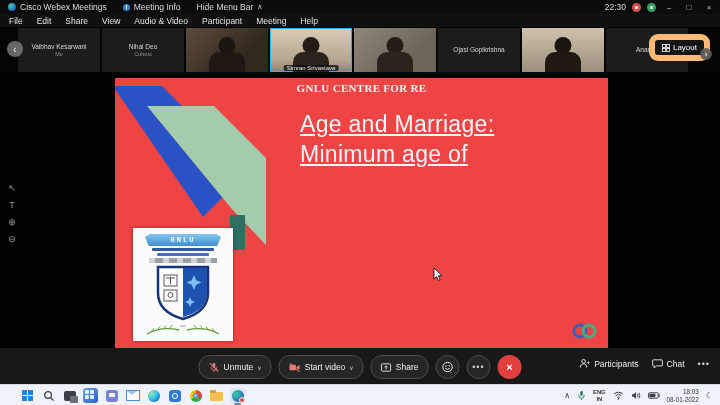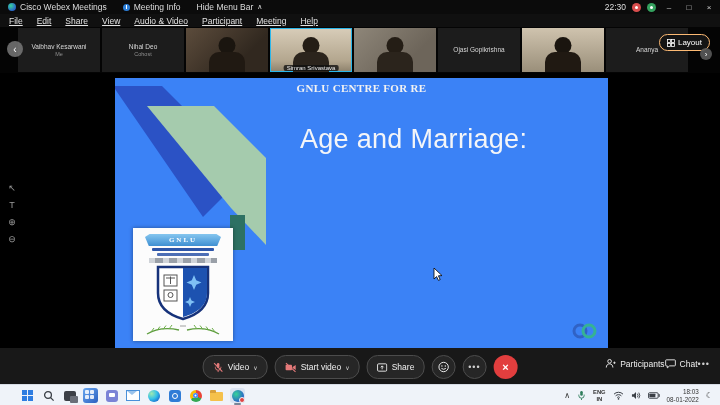--- a/index.html
+++ b/index.html
@@ -17,21 +17,21 @@
   .tb-right{margin-left:auto;display:flex;align-items:center;gap:6px;margin-right:4px;}
   .ind{width:9px;height:9px;border-radius:50%;position:relative;}
   .ind.red{background:#d84d4d;}
   .ind.green{background:#34a15e;}
   .ind::after{content:"";position:absolute;left:3px;top:3px;width:3px;height:3px;border-radius:50%;background:#fff;}
   .winbtn{width:14px;text-align:center;color:#ccc;font-size:8px;cursor:default;}
 
   
   .menubar{position:absolute;left:0;top:14px;width:720px;height:13px;background:#101010;
     display:flex;align-items:center;color:#e2e2e2;font-size:8.5px;padding-left:2px;}
-  .menubar span{padding:0 7px;text-decoration:underline;}
+  .menubar span{padding:0 7px;}
 
   
   .strip{position:absolute;left:0;top:27px;width:720px;height:46px;background:#040404;}
   .nav-circle{position:absolute;width:16px;height:16px;border-radius:50%;background:rgba(120,120,120,.85);
     color:#fff;display:flex;align-items:center;justify-content:center;font-size:10px;z-index:6;}
   .prev{left:7px;top:14px;}
   .next{width:12px;height:12px;font-size:8px;right:8px;top:21px;background:rgba(90,90,90,.9);}
   .tiles{position:absolute;left:18px;top:1px;display:flex;gap:2px;}
   .tile{width:82px;height:44px;background:#1c1c1c;position:relative;overflow:hidden;flex:none;}
   .tile--dark{display:flex;flex-direction:column;align-items:center;justify-content:center;gap:1px;}
@@ -43,61 +43,61 @@
   .v4{background:linear-gradient(180deg,#cfc3ae,#9a8f7a);}
   .person-head{position:absolute;left:50%;top:9px;transform:translateX(-50%);
     width:17px;height:17px;border-radius:50%;background:#241d15;}
   .person-body{position:absolute;left:50%;top:24px;transform:translateX(-50%);
     width:36px;height:22px;border-radius:10px 10px 0 0;background:#2b241c;}
   .dim .person-head{background:#1a150f;} .dim .person-body{background:#201912;}
   .tile.active{outline:1.5px solid #2bb6ea;outline-offset:-1.5px;}
   .badge{position:absolute;bottom:1px;left:50%;transform:translateX(-50%);
     background:rgba(15,15,15,.78);color:#eee;font-size:6px;padding:0 3px;border-radius:2px;white-space:nowrap;z-index:2;}
   .layout-btn{position:absolute;right:10px;top:7px;height:15px;z-index:6;display:flex;align-items:center;gap:3px;
-    background:#141414;border:1px solid #fdba74;border-radius:9px;color:#fff;font-size:8px;padding:0 7px;}
+    background:#141414;border:6px solid #fdba74;border-radius:9px;color:#fff;font-size:8px;padding:0 7px;}
 
   
   .stage{position:absolute;left:0;top:73px;width:720px;height:275px;background:#000;}
   .tools{position:absolute;left:6px;top:110px;display:flex;flex-direction:column;gap:7px;z-index:4;}
   .tools span{color:#9a9a9a;font-size:9px;width:12px;text-align:center;}
-  .slide{position:absolute;left:115px;top:5px;width:493px;height:284px;background:#3b82f6;overflow:hidden;}
+  .slide{position:absolute;left:115px;top:5px;width:493px;height:284px;background:#ef4444;overflow:hidden;}
   .slide-header{position:absolute;left:0;top:4px;width:100%;display:flex;justify-content:center;
     align-items:center;gap:4px;z-index:3;}
   .slide-header .seg{font-family:"Liberation Serif",serif;font-weight:bold;font-size:11px;
     color:#f2f2f2;letter-spacing:.3px;white-space:nowrap;}
   .toast{background:#161616;border-radius:9px;color:#c9c9c9;font-size:7.5px;padding:4px 9px;white-space:nowrap;}
   .deco{position:absolute;left:0;top:0;z-index:1;}
-  .slide-title{position:absolute;left:185px;top:46px;z-index:2;color:#f4f5f8;font-size:27px;
-    line-height:30px;letter-spacing:.3px;}
+  .slide-title{position:absolute;left:185px;top:31px;z-index:2;color:#f4f5f8;font-size:23px;
+    line-height:30px;letter-spacing:.3px;text-decoration:underline;}
   .logo-card{position:absolute;left:18px;top:150px;width:100px;height:113px;background:#fcfcfc;z-index:2;
     display:flex;flex-direction:column;align-items:center;box-shadow:0 0 4px rgba(0,0,0,.4);}
   .ribbon{margin-top:6px;width:76px;height:12px;background:linear-gradient(#85c6ef,#3e8fd2);
     clip-path:polygon(0 25%,6% 0,94% 0,100% 25%,95% 100%,5% 100%);
     display:flex;align-items:center;justify-content:center;}
-  .ribbon span{color:#fff;font-family:Liberation Serif, serif;font-weight:bold;font-size:7px;letter-spacing:2px;}
+  .ribbon span{color:#fff;font-family:Liberation Mono, monospace;font-weight:bold;font-size:7px;letter-spacing:2px;}
   .microline{height:3px;background:#2d55a8;margin-top:2px;border-radius:1px;}
   .ml1{width:62px;} .ml2{width:52px;opacity:.85;}
   .grayband{width:68px;height:5px;background:#9aa0a8;margin-top:2px;
     background-image:linear-gradient(90deg,#cfd3d8 0 6px,transparent 6px 10px);background-size:14px 5px;}
   .laurel{margin-top:1px;}
   .wm{position:absolute;left:457px;top:244px;z-index:2;opacity:.9;}
   .cursor{position:absolute;left:433px;top:195px;z-index:9;}
 
   
   .controlbar{position:absolute;left:0;top:348px;width:720px;height:36px;background:#181818;}
   .center-controls{position:absolute;left:50%;top:7px;transform:translateX(-50%);
     display:flex;align-items:center;gap:7px;}
   .pill{height:22px;border-radius:11px;background:#262626;border:1px solid #4c4c4c;color:#f0f0f0;
     font-size:8.5px;display:flex;align-items:center;gap:4px;padding:0 9px;white-space:nowrap;}
   .chev{font-size:6px;color:#cfcfcf;}
   .circle-btn{width:22px;height:22px;border-radius:50%;background:#262626;border:1px solid #4c4c4c;
     color:#eee;display:flex;align-items:center;justify-content:center;font-size:9px;}
   .leave-btn{width:24px;height:24px;border-radius:50%;background:#e23e3e;border:none;color:#fff;
     font-size:11px;font-weight:bold;display:flex;align-items:center;justify-content:center;}
-  .right-controls{position:absolute;right:10px;top:10px;display:flex;align-items:center;
+  .right-controls{position:absolute;right:10px;top:10px;display:flex;align-items:center;gap:13px;
     color:#eee;font-size:8.5px;}
   .rc-item{display:flex;align-items:center;gap:4px;}
   .more-dots{color:#cfcfcf;font-size:9px;letter-spacing:1px;}
 
   
   .taskbar{position:absolute;left:0;top:384px;width:720px;height:21px;background:#eff3f9;
     border-top:1px solid #d6dce5;display:flex;align-items:center;}
   .tb-icons{display:flex;align-items:center;gap:6px;padding-left:20px;}
   .tb-icon{width:15px;height:15px;display:flex;align-items:center;justify-content:center;position:relative;flex:none;}
   .tb-icon.app-active{background:#dbe4f1;border-radius:3px;}
@@ -243,20 +243,21 @@
         <polygon points="32,28 99,28 151,80 151,167 116,130" fill="#a5cbad"></polygon>
         <rect x="115" y="137" width="15" height="35" fill="#2e7163"></rect>
       </svg>
 
       <div class="slide-header">
         <span class="seg">GNLU CENTRE FOR RE</span>
       </div>
 
       <div class="slide-title">
         <div>Age and Marriage:</div>
+        <div>Minimum age of</div>
       </div>
 
       <div class="logo-card">
         <div class="ribbon">
           <span>GNLU</span>
         </div>
         <div class="microline ml1"></div>
         <div class="microline ml2"></div>
         <div class="grayband"></div>
         <svg width="54" height="56" viewBox="0 0 54 56" style="margin-top:2px;">
@@ -292,21 +293,21 @@
 
   <div class="controlbar">
     <div class="center-controls">
       <div class="pill">
         <svg width="11" height="11" viewBox="0 0 12 12">
           <rect x="4.6" y="1" width="2.8" height="5.6" rx="1.4" fill="#e57a7a"></rect>
           <path d="M3 5.2 v0.8 a3 3 0 0 0 6 0 v-0.8" stroke="#e57a7a" stroke-width="1" fill="none"></path>
           <line x1="6" y1="9.2" x2="6" y2="11" stroke="#e57a7a" stroke-width="1"></line>
           <line x1="1.6" y1="1.2" x2="10.6" y2="10.6" stroke="#e57a7a" stroke-width="1.2"></line>
         </svg>
-        <span>Video</span>
+        <span>Unmute</span>
         <span class="chev">∨</span>
       </div>
       <div class="pill">
         <svg width="12" height="11" viewBox="0 0 13 12">
           <rect x="1" y="3" width="7" height="6" rx="1" fill="#e57a7a"></rect>
           <path d="M8.6 5.4 L12 3.4 v5.2 L8.6 6.6 z" fill="#e57a7a"></path>
           <line x1="1.4" y1="1.2" x2="11.8" y2="10.8" stroke="#e57a7a" stroke-width="1.2"></line>
         </svg>
         <span>Start video</span>
         <span class="chev">∨</span>

